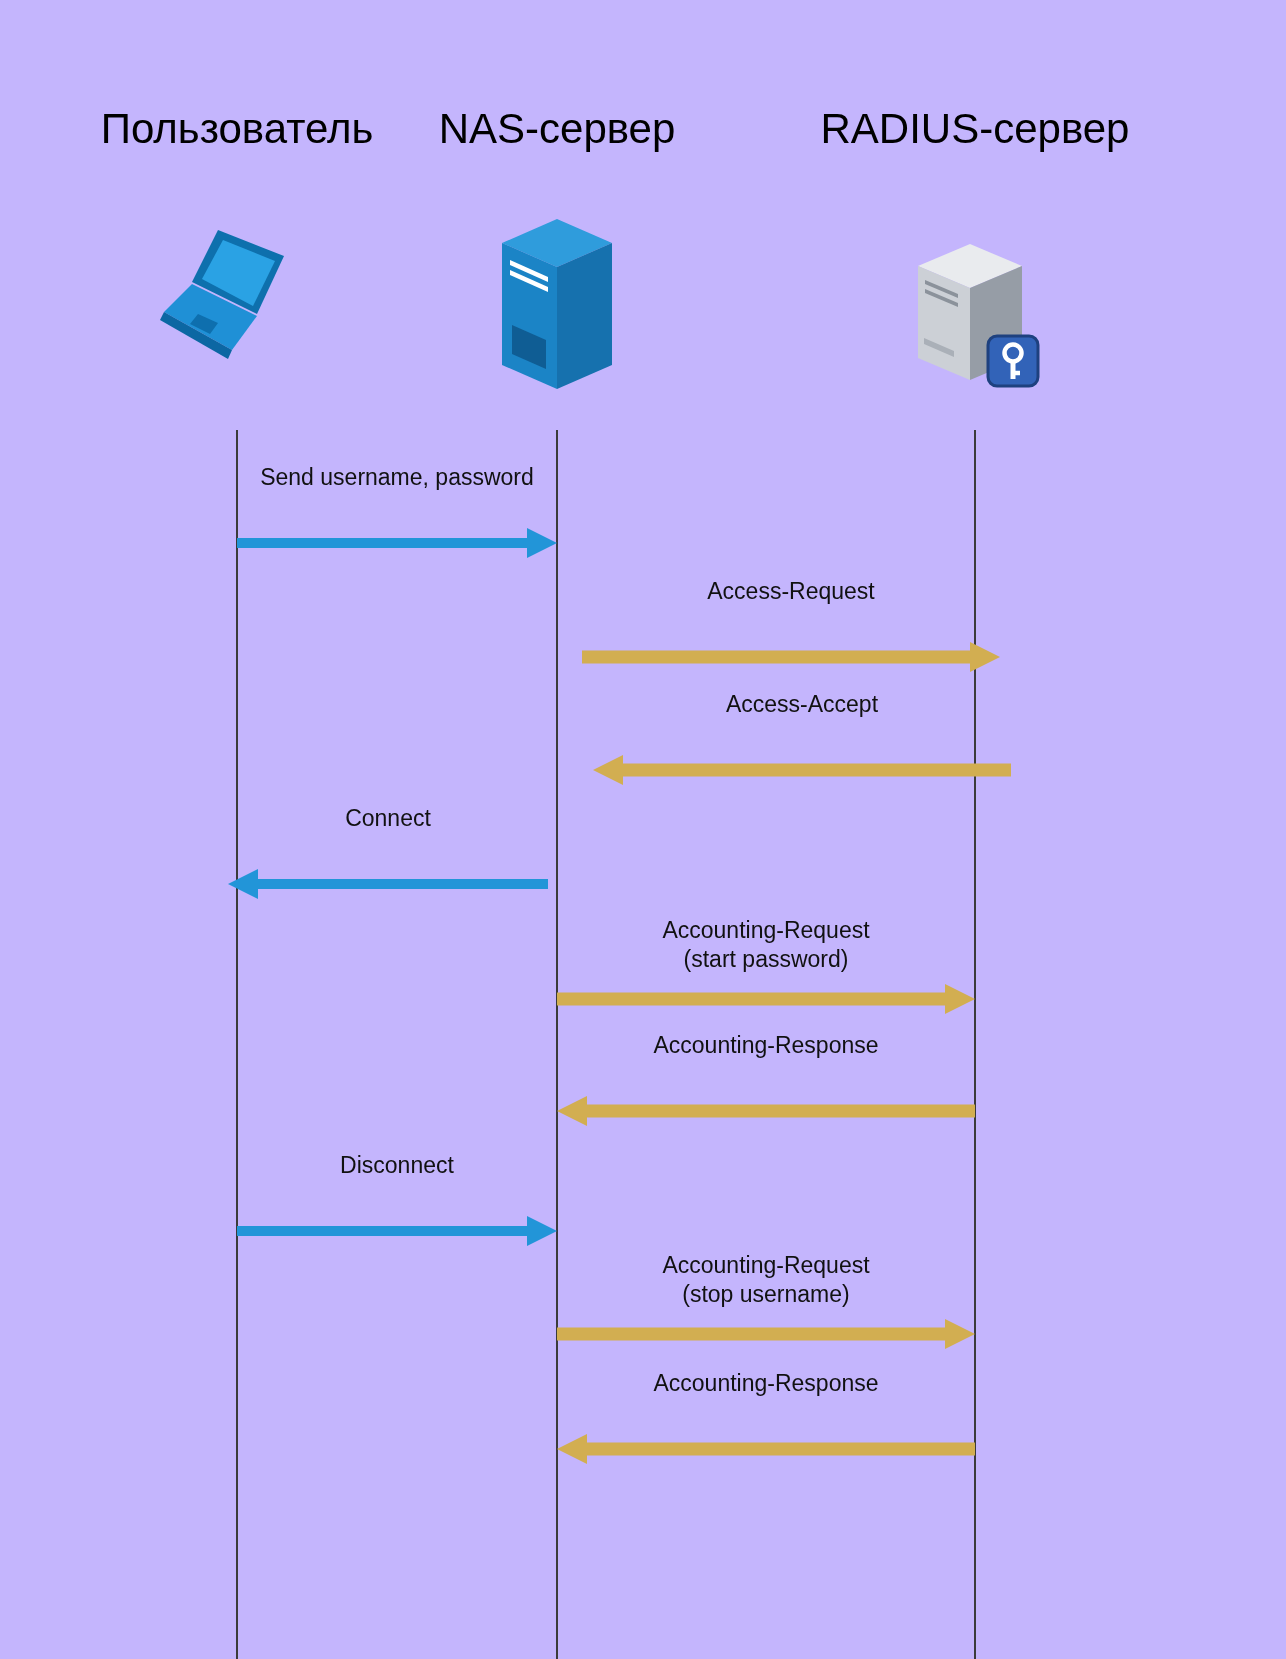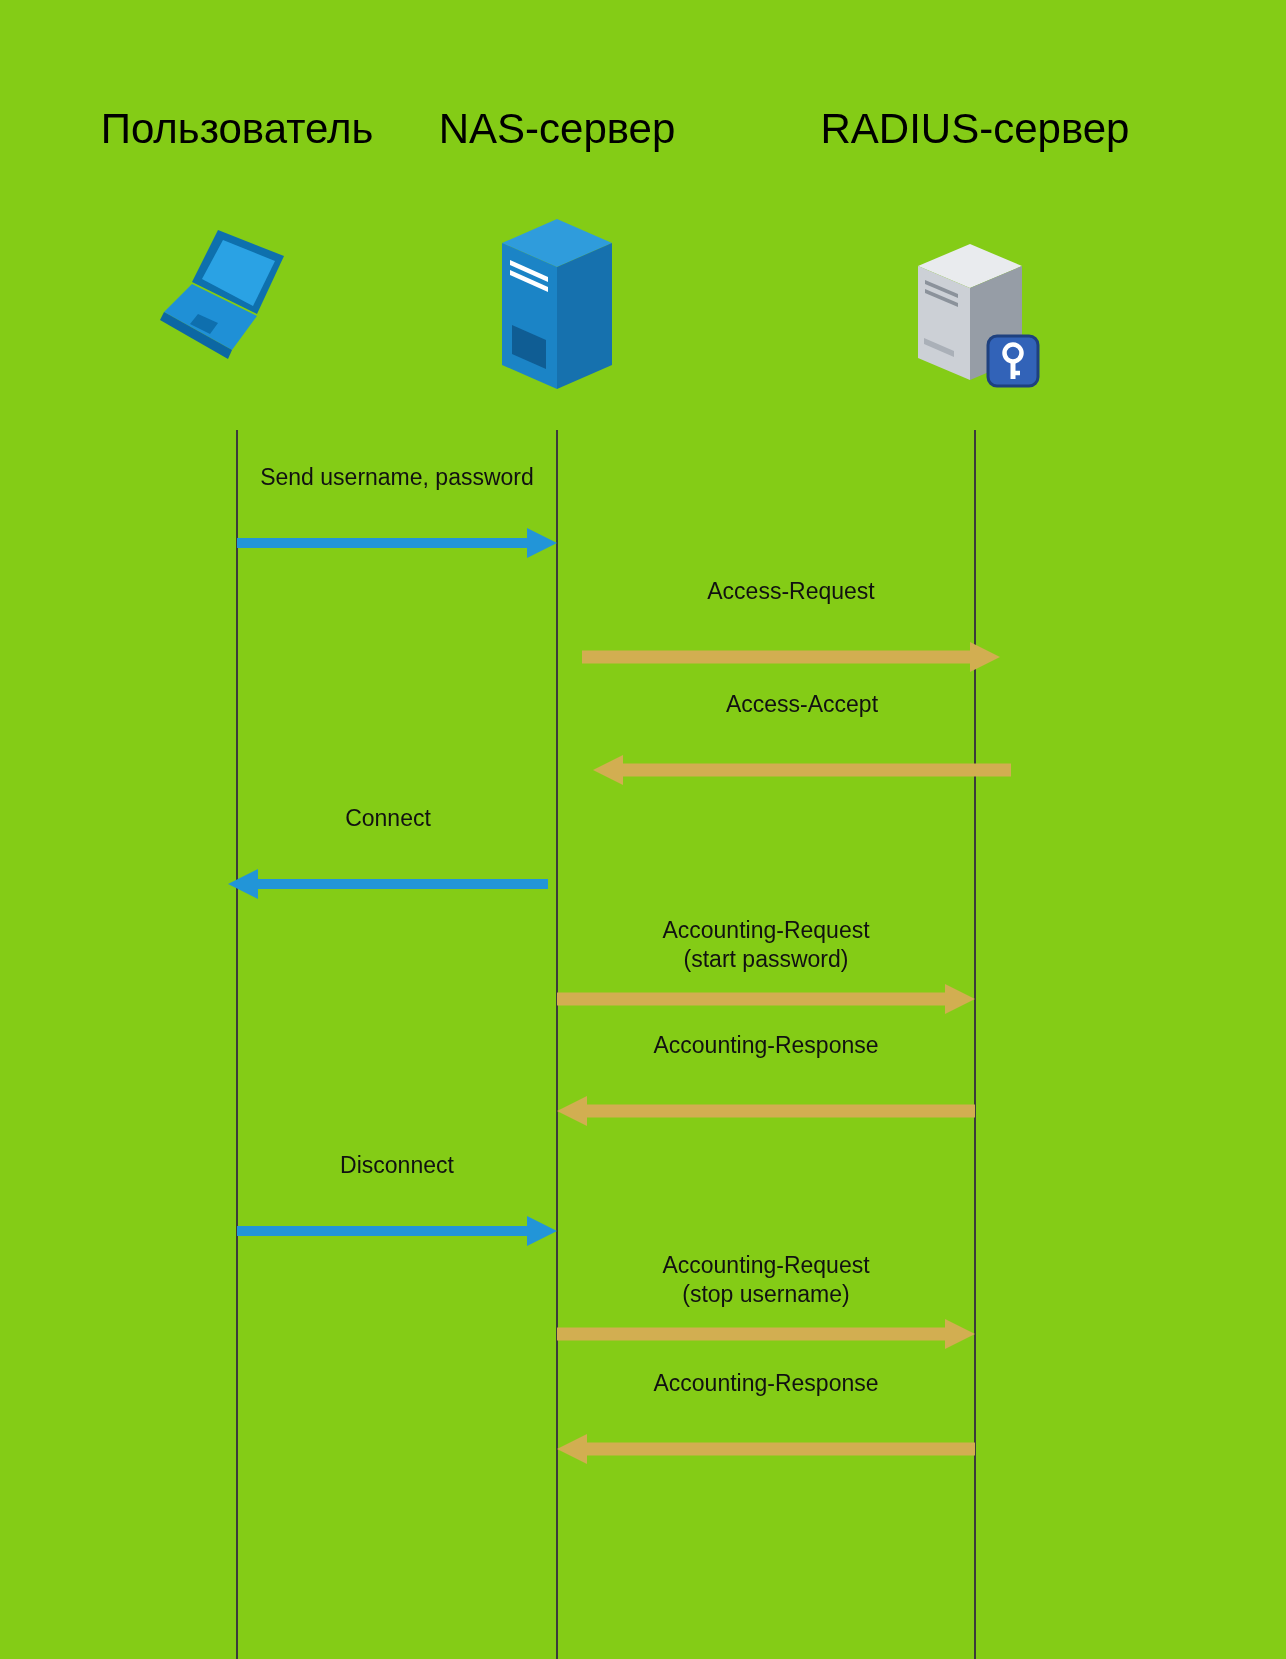--- a/index.html
+++ b/index.html
@@ -1,20 +1,20 @@
 <!DOCTYPE html>
 <html><head>
 <meta charset="utf-8">
 <style>
   html, body { margin: 0; padding: 0; background: #ffffff; }
   #canvas {
     position: relative;
     width: 1286px;
     height: 1659px;
-    background: #84cc16;
+    background: #c4b5fd;
     font-family: "Liberation Sans", sans-serif;
     overflow: hidden;
   }
   .actor-title {
     position: absolute;
     width: 340px;
     text-align: center;
     font-size: 42px;
     color: #000000;
     white-space: nowrap;

